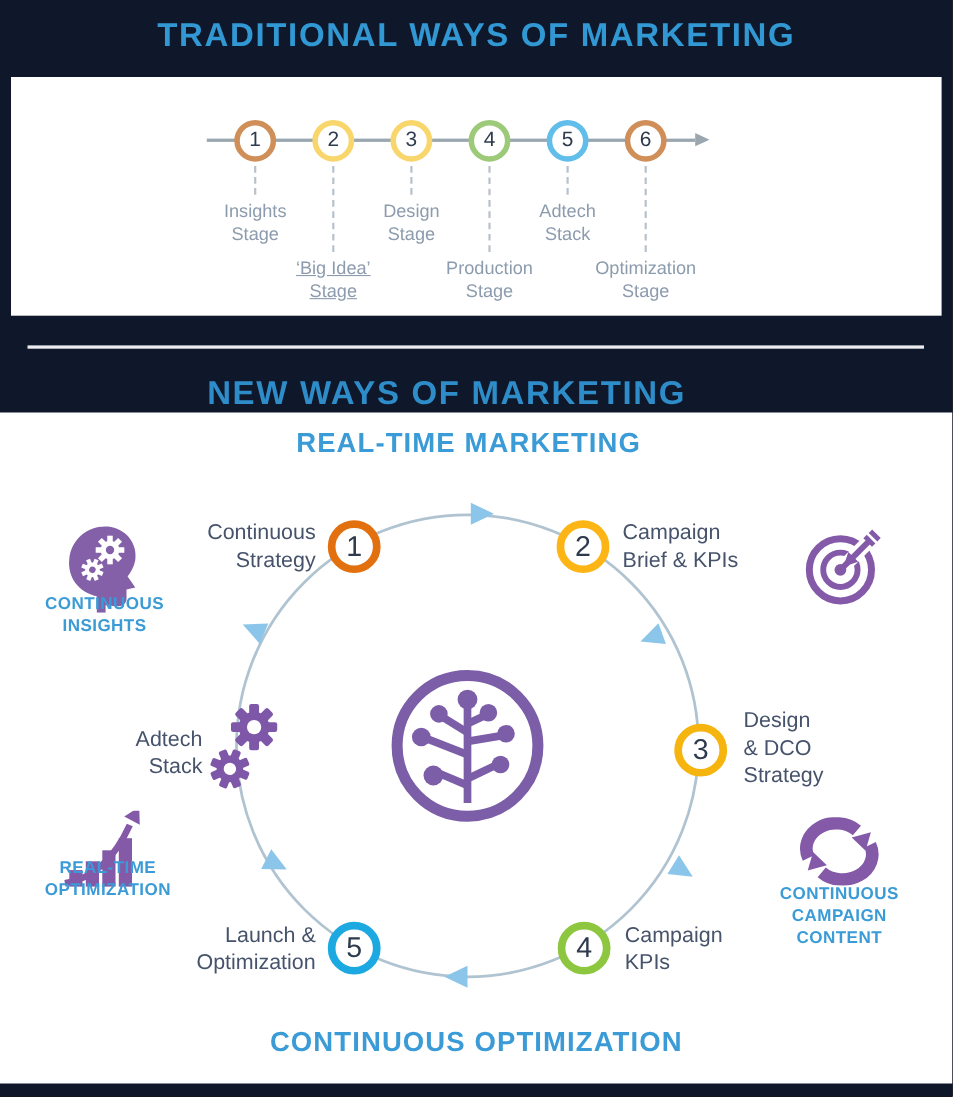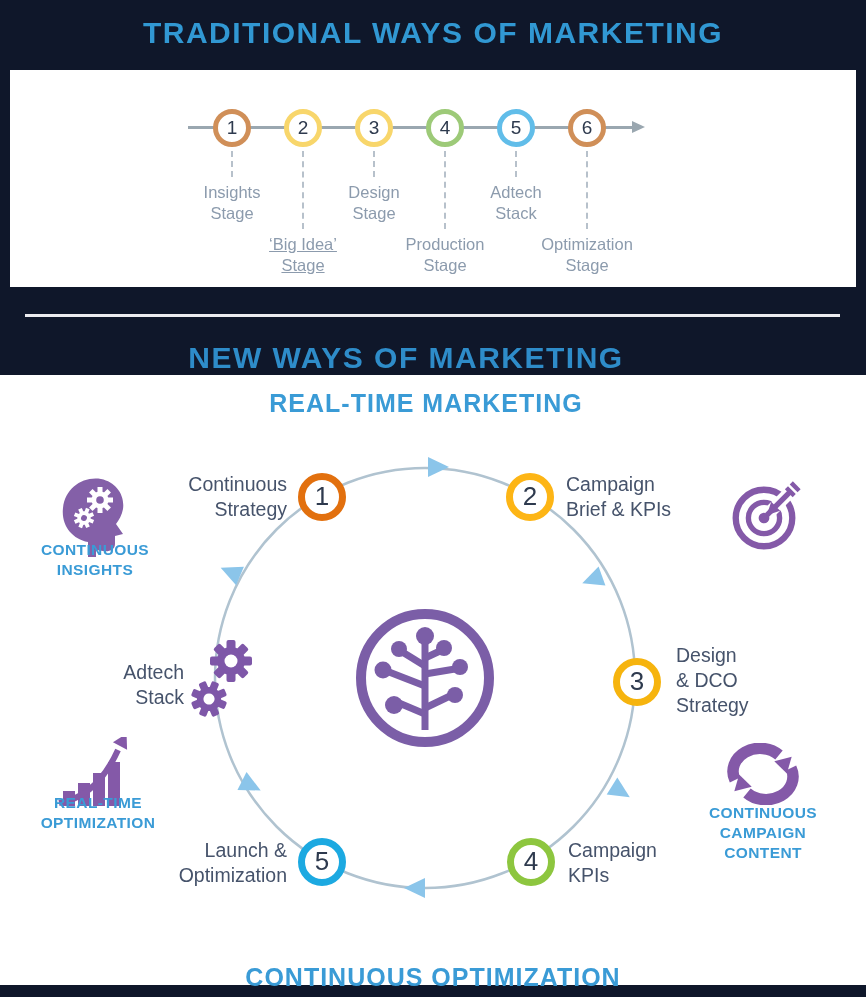--- a/index.html
+++ b/index.html
@@ -22,21 +22,21 @@
   .t-circle { position:absolute; width:38px; height:38px; border-radius:50%; border:5px solid #ccc;
               background:#fff; top:39px; text-align:center; font-size:19px; line-height:28px; color:#2E3A4E; }
   .t-dash { position:absolute; width:0; border-left:2px dashed #B7C1CB; top:81px; }
   .t-dash.short { height:26px; }
   .t-dash.long  { height:78px; }
   .t-label { position:absolute; width:150px; text-align:center; font-size:16.5px; line-height:21px; color:#8C9BAD; }
 
   
   .cy-title { position:absolute; text-align:center; font-weight:bold; font-size:25px; letter-spacing:1px; color:#3A9BD6; }
   .cy-top { top:14px; left:0; width:852px; }
-  .cy-bottom { top:588px; left:0; width:866px; }
+  .cy-bottom { top:558px; left:0; width:866px; }
   .cycle-svg { position:absolute; left:0; top:0; }
   .n-circle { position:absolute; width:48px; height:48px; border-radius:50%; border:7px solid #ccc;
               background:#fff; text-align:center; font-size:26px; line-height:33px; color:#2E3A4E; }
   .s-label { position:absolute; font-size:19.5px; line-height:25px; color:#46536B; }
   .callout-label { position:absolute; text-align:center; font-weight:bold; font-size:15.5px;
                    line-height:20px; letter-spacing:0.4px; color:#3A9BD6; }
   .icon { position:absolute; }
 </style>
 </head>
 <body>
@@ -254,21 +254,21 @@
     <svg class="icon" style="left:57px; top:362px;" width="82" height="78" viewBox="0 0 82 78">
       <g fill="#8459A8">
         <rect x="6" y="54" width="12" height="15"></rect>
         <rect x="21" y="46" width="12" height="23"></rect>
         <rect x="36" y="36" width="12" height="33"></rect>
         <rect x="51" y="25" width="12" height="44"></rect>
       </g>
       <path d="M2,66 C 26,62 46,46 61,13" stroke="#8459A8" stroke-width="6" fill="none"></path>
       <polygon points="0,-8 14,0 0,8" fill="#8459A8" transform="translate(63,9) rotate(-62)"></polygon>
     </svg>
-    <div class="callout-label" style="left:12px; top:418px; width:172px;">
+    <div class="callout-label" style="left:12px; top:405px; width:172px;">
       <div>REAL-TIME</div>
         <div>OPTIMIZATION</div>
     </div>
 
     <svg class="icon" style="left:723px; top:368px;" width="80" height="62" viewBox="-40 -31 80 62">
       <path d="M -28,6 A 27,23 0 0 1 16,-19" stroke="#8459A8" stroke-width="11.5" fill="none"></path>
       <polygon points="0,-9 15,0 0,9" fill="#8459A8" transform="translate(20,-15) rotate(75)"></polygon>
       <path d="M 28,-6 A 27,23 0 0 1 -16,19" stroke="#8459A8" stroke-width="11.5" fill="none"></path>
       <polygon points="0,-9 15,0 0,9" fill="#8459A8" transform="translate(-20,15) rotate(255)"></polygon>
     </svg>

